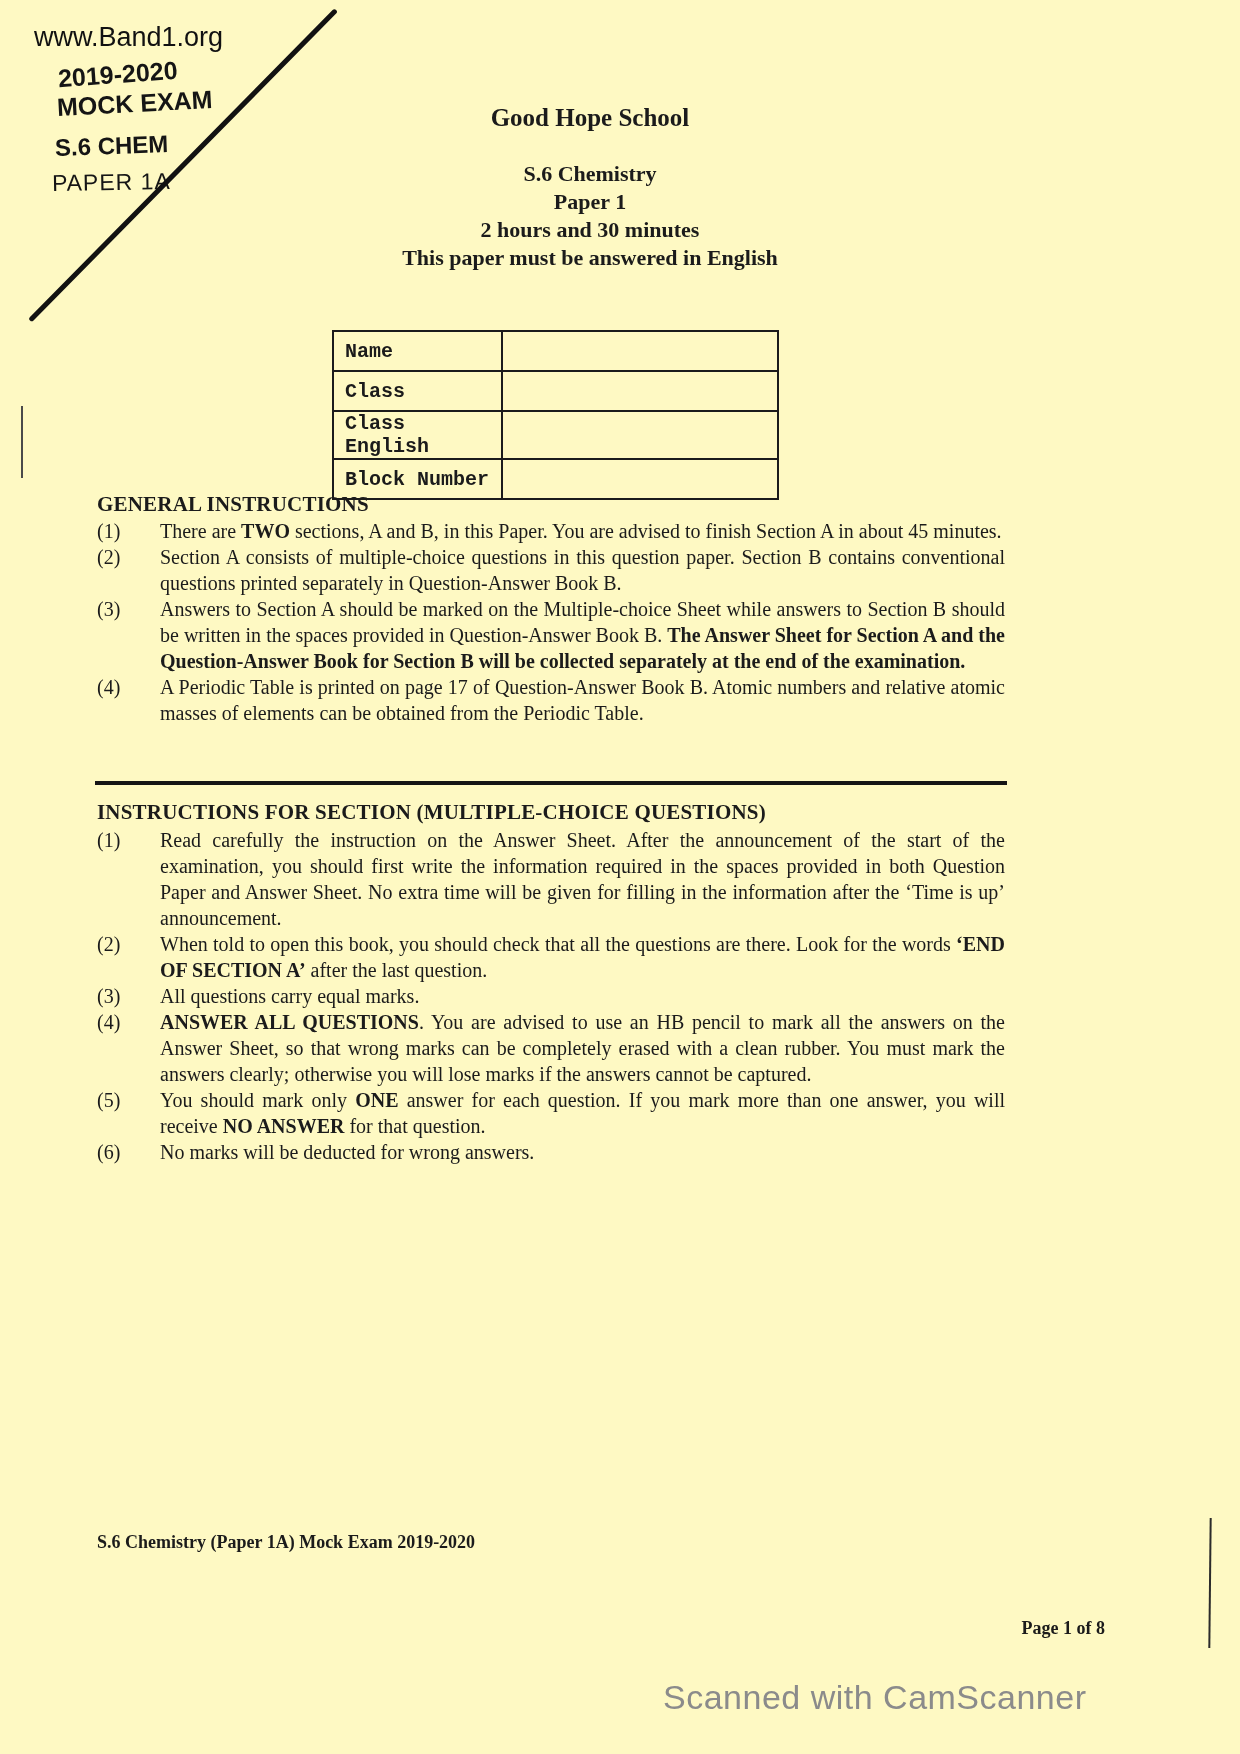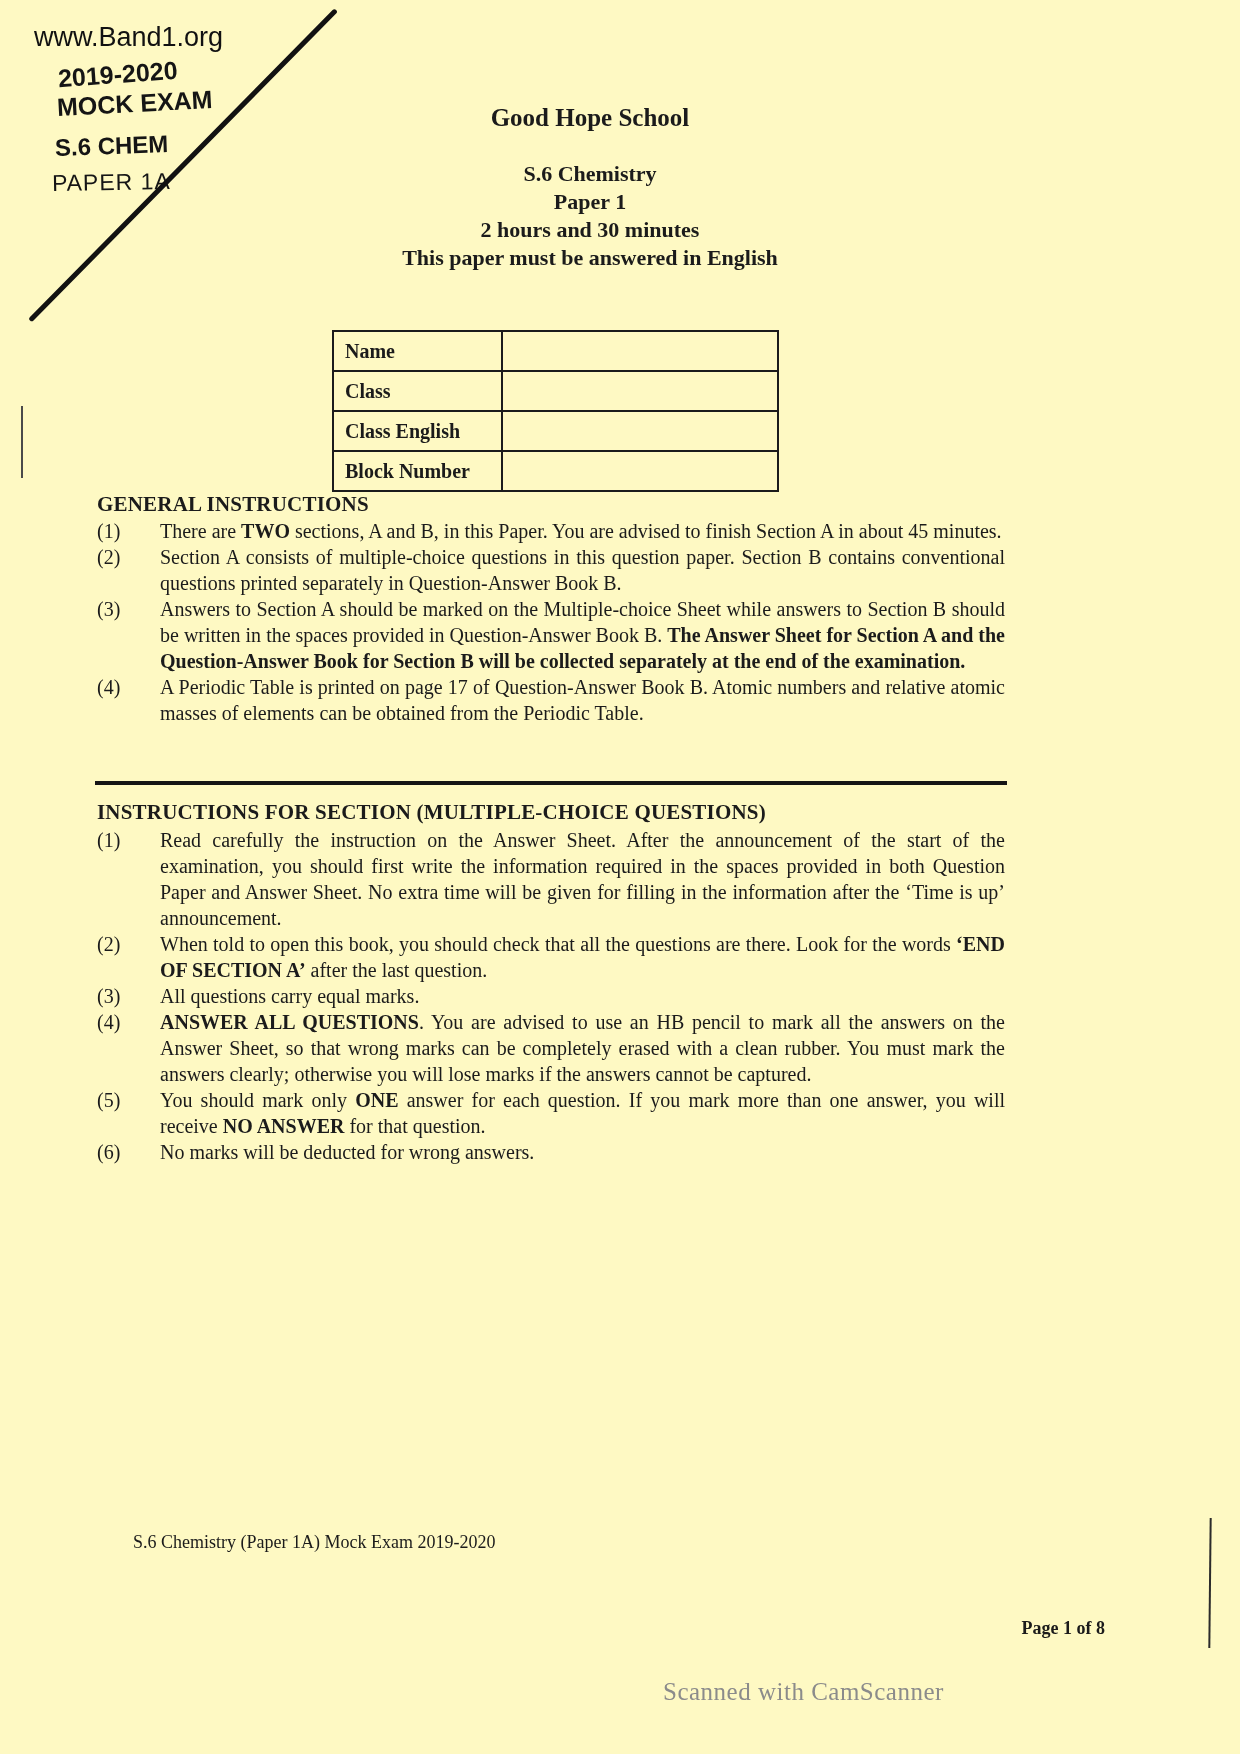--- a/index.html
+++ b/index.html
@@ -23,42 +23,42 @@
   }
 
   
   .title-block { left:0; top:102px; width:1180px; text-align:center; }
   .t-school, .t-exam { font-size:25px; font-weight:700; line-height:32px; }
   .t-sub { font-size:22px; font-weight:700; line-height:28px; }
   .t-gap { height:26px; }
 
   
   table.student { left:332px; top:330px; border-collapse:collapse; position:absolute; }
-  table.student td { border:2px solid #1b1b1b; height:36px; vertical-align:middle; }
+  table.student td { border:2px solid #1b1b1b; height:36px; vertical-align:middle;font-family:Liberation Mono, monospace; }
   table.student td.lbl { width:156px; padding:0 0 0 11px; font-size:20px; font-weight:700; }
   table.student td.val { width:272px; }
 
   
   .sec-heading { left:97px; font-size:21px; font-weight:700; letter-spacing:.2px; white-space:nowrap; }
   .ilist { left:97px; width:908px; }
   .item { display:flex; }
   .item .num { flex:0 0 63px; font-size:20px; line-height:26px; }
   .item .txt { flex:1; font-size:20px; line-height:26px; text-align:justify; }
   .b { font-weight:700; }
 
   .divider { left:95px; top:781px; width:912px; height:4px; background:#151515; }
 
   
-  .footer-left  { left:97px;  top:1532px; font-size:18px; font-weight:400;margin-left:36px; }
+  .footer-left  { left:97px;  top:1532px; font-size:18px; font-weight:700; }
   .footer-right { right:135px; top:1618px; font-size:18px; font-weight:700; }
 
   
   .camscanner {
-    left:663px; top:1678px; font-family:Liberation Serif, serif;
-    font-size:25px; color:#8b8b8b; letter-spacing:.5px;text-align:right;
+    left:663px; top:1678px; font-family:Liberation Sans, sans-serif;
+    font-size:34px; color:#8b8b8b; letter-spacing:.5px;text-align:right;
   }
 
   
   .artifact-left  { left:21px;   top:406px;  width:2px; height:72px;  background:#4a4a4a; }
   .artifact-right { left:1209px; top:1518px; width:2px; height:130px; background:#2b2b2b; transform:rotate(.6deg); }
 </style>
 </head>
 <body>
 
 <div class="page">

